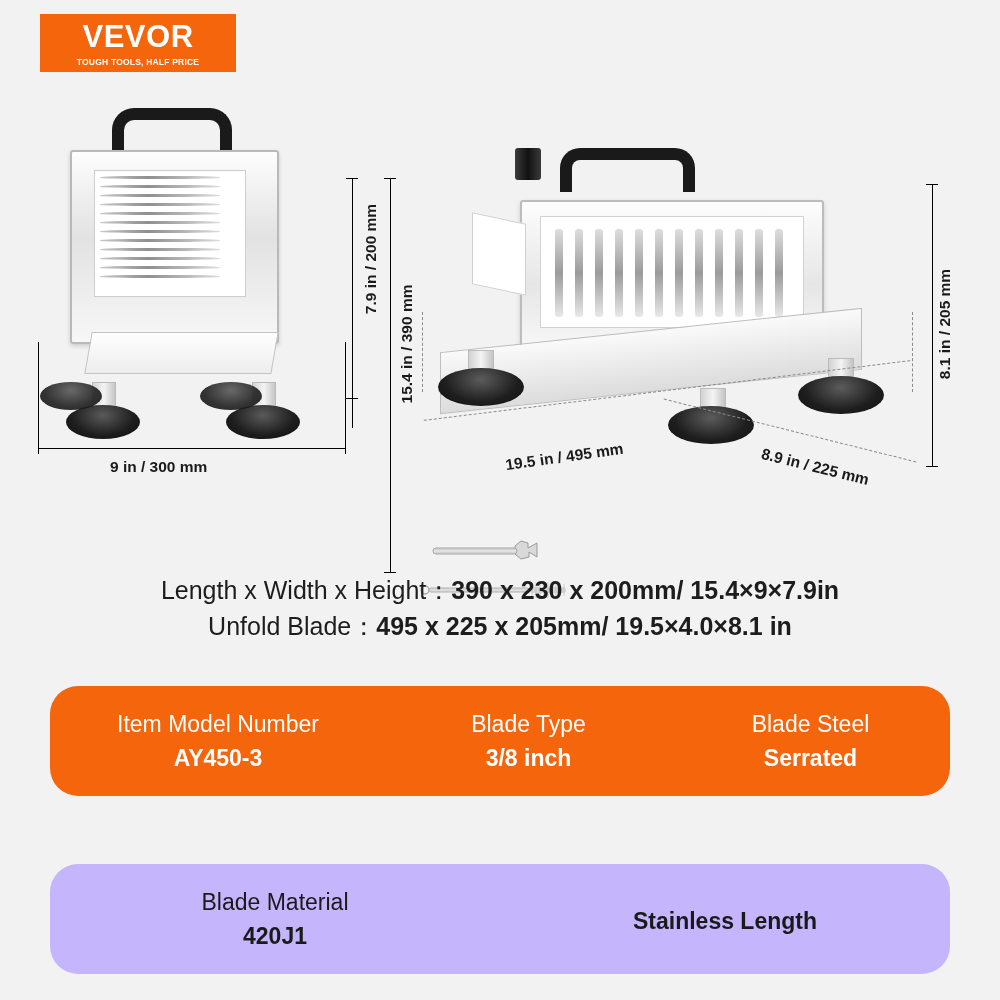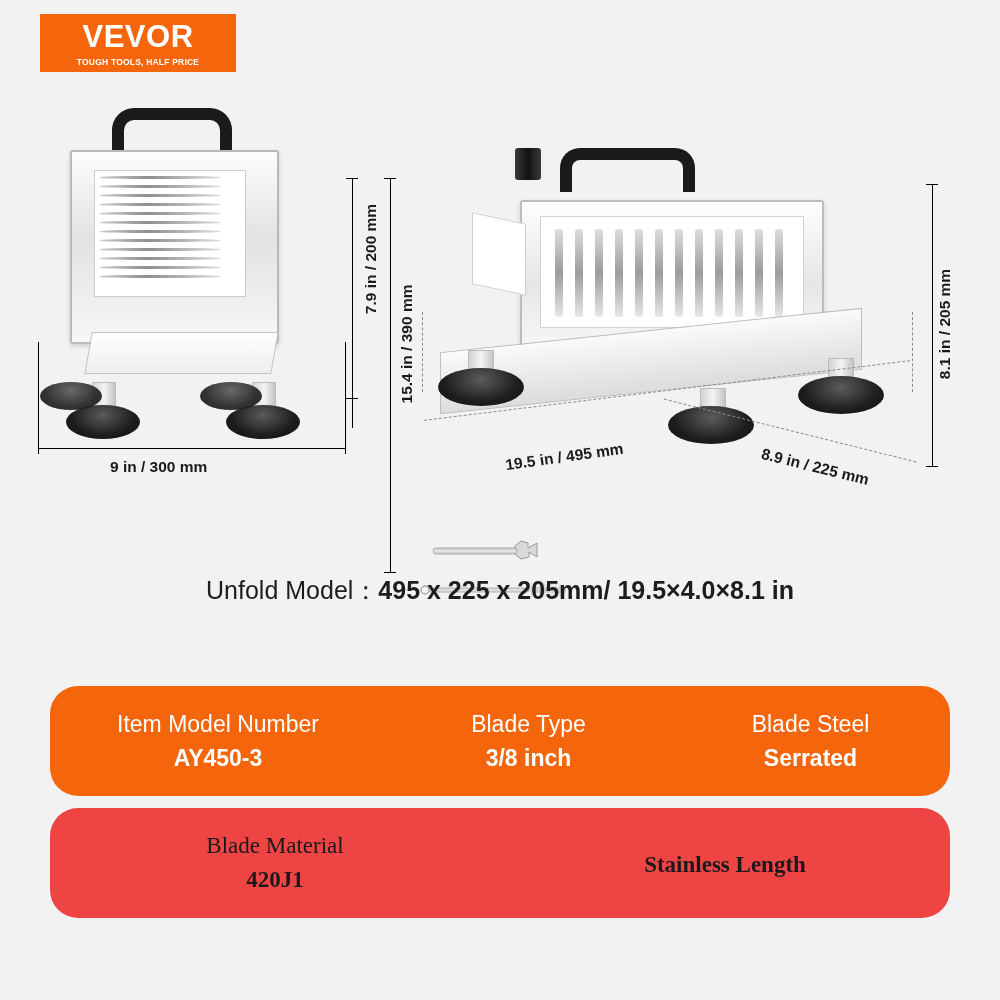--- a/index.html
+++ b/index.html
@@ -283,25 +283,24 @@
     border-radius: 28px;
     display: flex;
   }
   .card-orange {
     top: 686px;
     height: 110px;
     background: #f4650c;
     color: #ffffff;
   }
   .card-white {
-    top: 808px;
+    top: 864px;
     height: 110px;
-    background: #ef4444;
+    background: #c4b5fd;
     color: #1a1a1a;
-    font-family: Liberation Serif, serif;
   }
   .cell {
     flex: 1;
     display: flex;
     flex-direction: column;
     align-items: center;
     justify-content: center;
   }
   .cell .k {
     font-size: 23px;
@@ -436,21 +435,24 @@
       <g stroke="#cfcfcf" stroke-width="1">
         <path d="M112 3 v14 M116 2 v16 M120 2 v16 M124 2 v16 M128 2 v16 M132 2 v16 M136 2 v16 M140 3 v14 M144 4 v12"></path>
       </g>
       <rect x="110" y="7" width="36" height="6" rx="3" fill="#bdbdbd" opacity="0.55"></rect>
     </svg>
   </div>
 </div>
 
 <div class="sizes">
   <div class="size-line">
-    <span>Unfold Model：</span><span class="val">495 x 225 x 205mm/ 19.5×4.0×8.1 in</span>
+    <span>Length x Width x Height：</span><span class="val">390 x 230 x 200mm/ 15.4×9×7.9in</span>
+  </div>
+  <div class="size-line">
+    <span>Unfold Blade：</span><span class="val">495 x 225 x 205mm/ 19.5×4.0×8.1 in</span>
   </div>
 </div>
 
 <div class="card card-orange">
   <div class="cell">
     <div class="k">Item Model Number</div>
     <div class="v">AY450-3</div>
   </div>
   <div class="cell">
     <div class="k">Blade Type</div>

